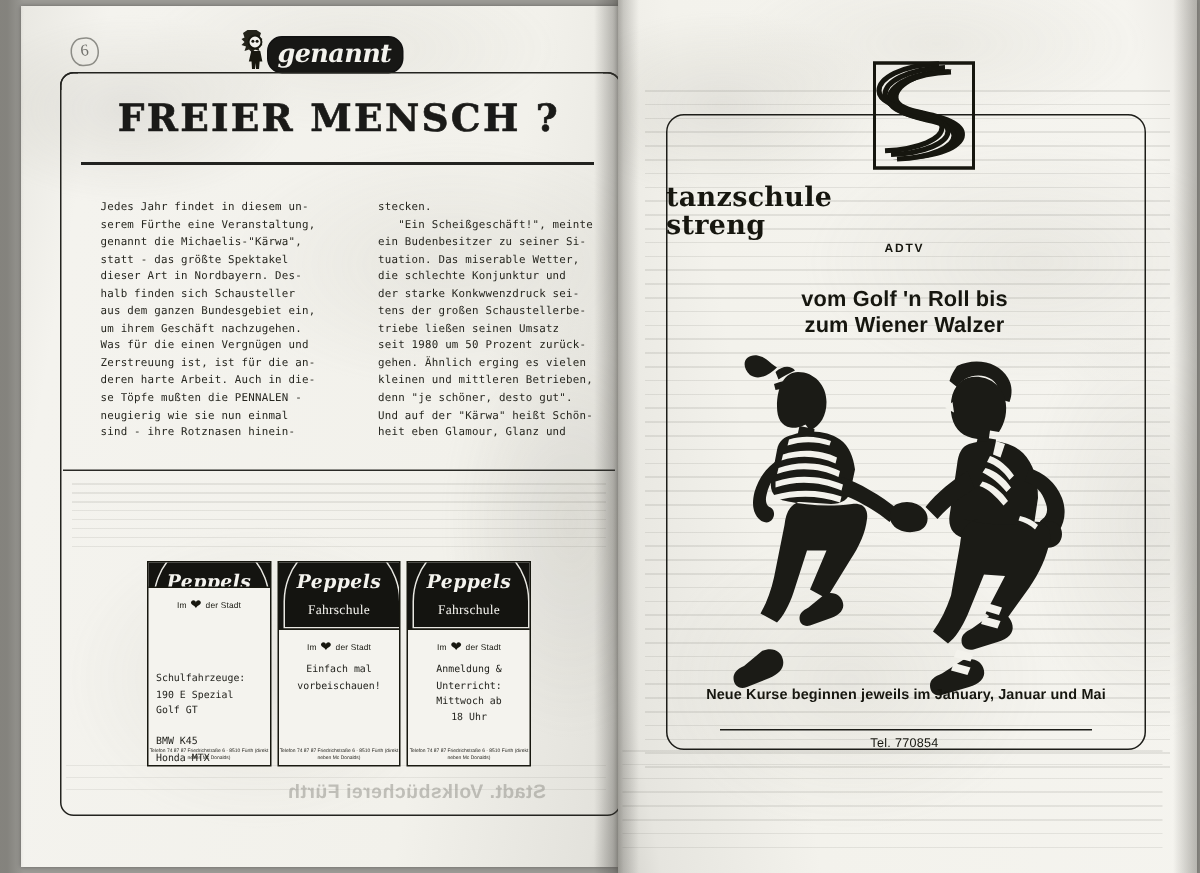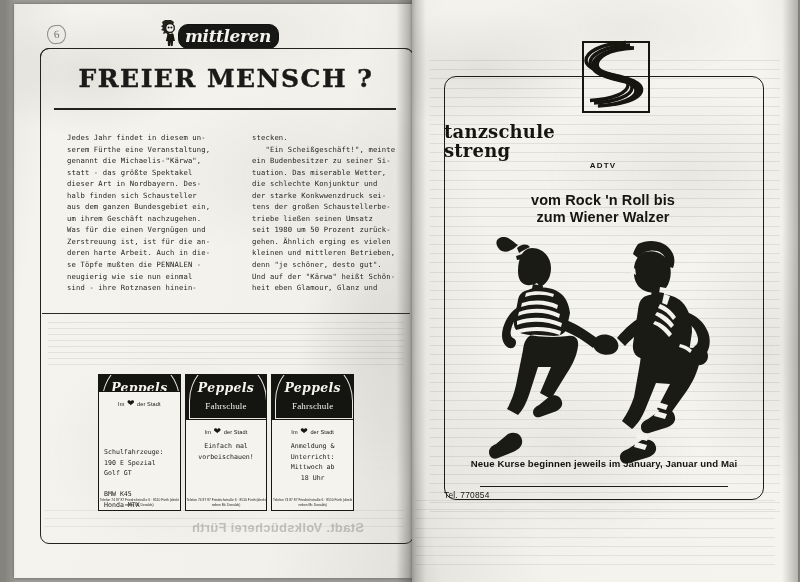--- a/index.html
+++ b/index.html
@@ -189,21 +189,21 @@
   .dancers{position:absolute;left:470px;top:236px;width:270px;height:230px;}
   .ts-foot{
     position:absolute;left:448px;top:457px;width:312px;text-align:center;
     font-family:"Liberation Sans",sans-serif;font-weight:bold;font-size:9.6px;
     line-height:13px;color:#16160f;letter-spacing:.1px;
   }
   .ts-rule{
     position:absolute;left:480px;top:486px;width:248px;height:1.4px;background:#1d1d19;
   }
   .ts-tel{
-    position:absolute;left:444px;top:490px;width:318px;
+    position:absolute;left:444px;top:490px;width:318px;text-align:center;
     font-family:"Liberation Sans",sans-serif;font-size:8.4px;color:#16160f;letter-spacing:.2px;
   }
   
   .rghost{
     position:absolute;left:430px;top:60px;width:350px;height:460px;opacity:.13;
     background:repeating-linear-gradient(180deg,rgba(60,60,52,.8) 0 1.1px,transparent 1.1px 9.2px);
     pointer-events:none;
   }
   .rghost2{
     position:absolute;left:415px;top:500px;width:360px;height:70px;opacity:.12;
@@ -231,21 +231,21 @@
     <div class="masthead">
       <svg class="mascot" viewBox="0 0 26 30">
         <g fill="#18180f">
           <path d="M13 2 l3 2 -1 3 2 1 -2 2 2 2 -3 1 1 3 -3 -1 -2 2 -2 -2 -3 1 1 -3 -3 -1 2 -2 -2 -2 2 -1 -1 -3 3 -2z" opacity=".95"></path>
           <circle cx="12" cy="10" r="4.3" fill="#f3f2ed" stroke="#18180f" stroke-width="1.3"></circle>
           <circle cx="10.6" cy="9.5" r="1" fill="#18180f"></circle>
           <circle cx="13.4" cy="9.5" r="1" fill="#18180f"></circle>
           <path d="M9.5 16 h6 l1.4 7 -1.8 0 -0.4 5 -2 0 -0.3 -4 -0.4 4 -2 0 -0.3 -5 -1.8 0z"></path>
         </g>
       </svg>
-      <div class="mtext">mittleren</div>
+      <div class="mtext">genannt</div>
     </div>
 
     <div class="frame"></div>
 
     <div class="headline">FREIER MENSCH ?</div>
     <div class="headrule"></div>
 
     <div class="col col-left">Jedes Jahr findet in diesem un-
 serem Fürthe eine Veranstaltung,
 genannt die Michaelis-"Kärwa",
@@ -375,21 +375,21 @@
     <rect x="6" y="4" width="66" height="70" fill="none" stroke="#16160f" stroke-width="2"></rect>
   </svg>
 
   <div class="ts-name">
     <div>tanzschule</div>
     <div>streng</div>
   </div>
   <div class="ts-adtv">ADTV</div>
 
   <div class="ts-slogan">
-    <div>vom Rock 'n Roll bis</div>
+    <div>vom Golf 'n Roll bis</div>
     <div>zum Wiener Walzer</div>
   </div>
 
   <svg class="dancers" viewBox="0 0 270 230">
     <g fill="#1b1b16">
 
       <path d="M30 14 c-7 -7 -3 -14 5 -13 c6 1 9 6 13 8 c-5 5 -12 9 -18 5z"></path>
       <path d="M47 12 c4 -4 10 -5 13 -1 c-4 2 -8 4 -11 6z"></path>
 
       <path d="M46 20 c6 -2 14 -4 22 -3 c-6 4 -14 6 -21 7z"></path>

